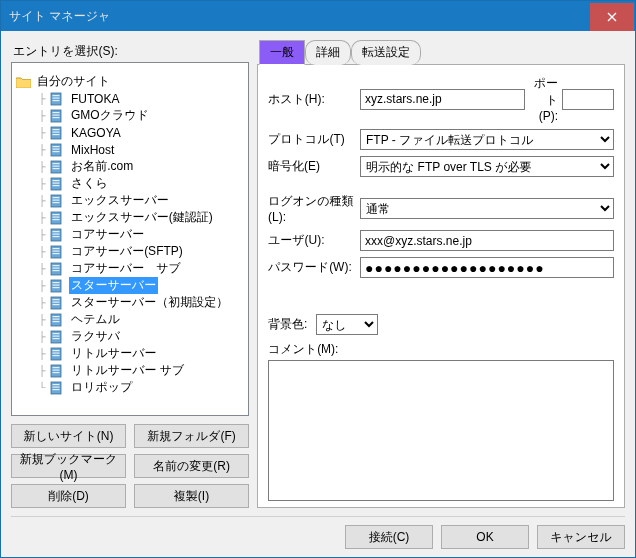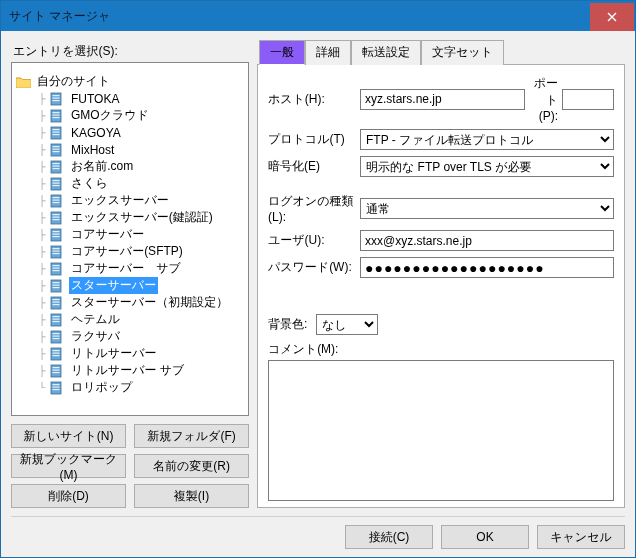--- a/index.html
+++ b/index.html
@@ -14,21 +14,21 @@
     height: 558px;
     box-sizing: border-box;
     border: 1px solid #1a6fb0;
     background: #f0f0f0;
     display: flex;
     flex-direction: column;
   }
   .titlebar {
     height: 30px;
     background: #1979c3;
-    color: #0f172a;
+    color: #e5e5e5;
     display: flex;
     align-items: center;
     padding-left: 8px;
     font-size: 12px;
   }
   .titlebar-title { flex: 1; }
   .close-btn {
     width: 44px;
     height: 28px;
     background: #c75050;
@@ -130,20 +130,21 @@
     position: relative;
     top: 1px;
     font-size: 12px;
   }
   .tab.active {
     background: #8b5cf6;
     border-bottom: 1px solid #fff;
   }
   .tab:not(.active){
     background:#f0f0f0;
+    border-radius:10px;
   }
   .tab-panel {
     flex: 1;
     border: 1px solid #acacac;
     background: #fff;
     padding: 10px 10px 6px 10px;
     display: flex;
     flex-direction: column;
     min-height: 0;
   }
@@ -459,21 +460,20 @@
         <button class="btn">削除(D)</button>
         <button class="btn">複製(I)</button>
       </div>
     </div>
 
     <div class="right-pane">
       <div class="tabs">
         <div class="tab active">一般</div>
         <div class="tab">詳細</div>
         <div class="tab">転送設定</div>
-        <div class="tab">文字セット</div>
       </div>
       <div class="tab-panel">
         <div class="form-row">
           <div class="form-label">ホスト(H):</div>
           <input class="text-input host-input" value="xyz.stars.ne.jp" style="">
           <div class="port-label" style="text-align:right;padding-right:4px;">ポート(P):</div>
           <input class="text-input port-input" value="" style="">
         </div>
         <div class="form-row">
           <div class="form-label">プロトコル(T)</div>

